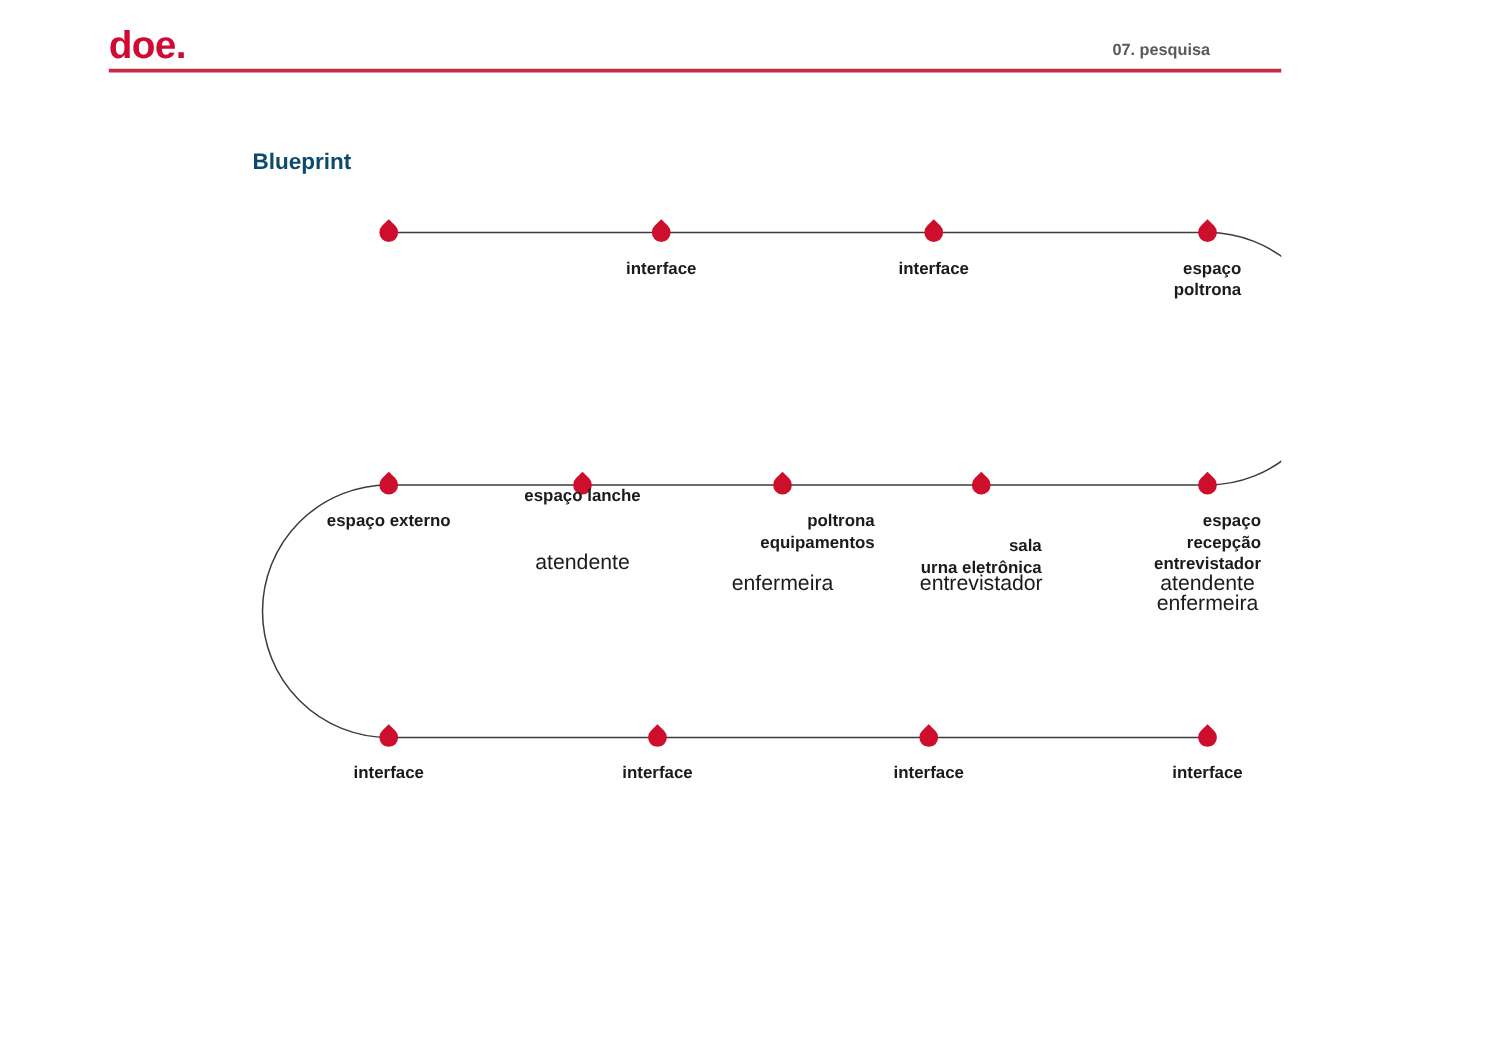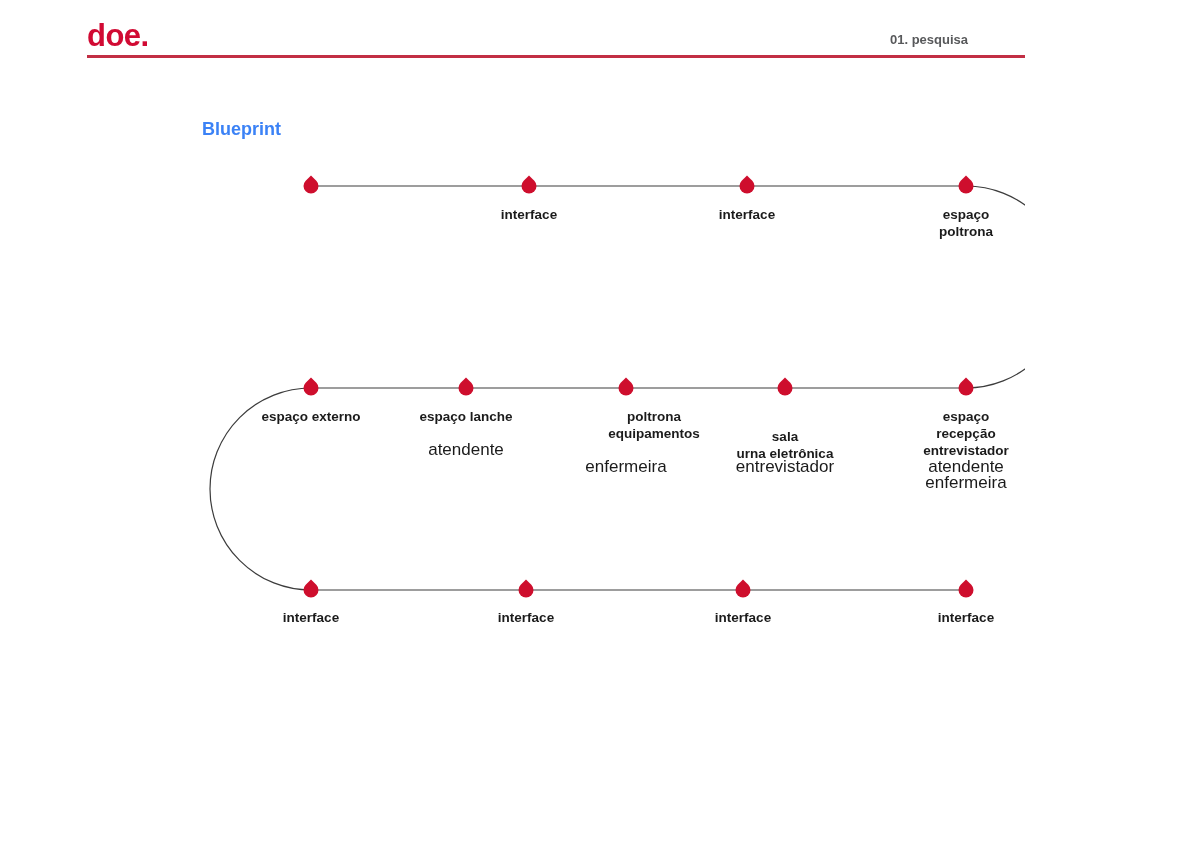--- a/index.html
+++ b/index.html
@@ -36,21 +36,21 @@
     width: 1047px;
     height: 3px;
     background: #C22E44;
   }
   .page-title {
     position: absolute;
     left: 202px;
     top: 119px;
     font-size: 18px;
     font-weight: 700;
-    color: #3b82f6;
+    color: #0c4a6e;
   }
   .path-svg {
     position: absolute;
     left: 0;
     top: 0;
     width: 1191px;
     height: 842px;
     pointer-events: none;
   }
   .drop {
@@ -61,21 +61,21 @@
     border-radius: 0 50% 50% 50%;
     transform: translate(-50%, -50%) rotate(45deg);
   }
   .stop-label {
     position: absolute;
     transform: translateX(-50%);
     font-size: 13.5px;
     font-weight: 700;
     line-height: 17px;
     color: #1B1B1B;
-    text-align: center;
+    text-align: right;
     white-space: pre-line;
   }
   .actor-label {
     position: absolute;
     transform: translateX(-50%);
     font-size: 17px;
     font-weight: 400;
     line-height: 16px;
     color: #1B1B1B;
     text-align: center;
@@ -100,21 +100,21 @@
     font-size: 10.5px;
     font-weight: 700;
   }
 </style>
 </head>
 <body>
 
 <div class="canvas">
 
   <div class="logo">doe.</div>
-  <div class="section-label">01. pesquisa</div>
+  <div class="section-label">07. pesquisa</div>
   <div class="header-rule"></div>
 
   <div class="page-title">Blueprint</div>
 
   <svg class="path-svg" viewBox="0 0 1191 842" xmlns="http://www.w3.org/2000/svg">
     <path d="M 311 186 H 966 A 101 101 0 0 1 966 388 H 311 A 101 101 0 0 0 311 590 H 966" fill="none" stroke="#3C3C3C" stroke-width="1.2"></path>
   </svg>
 
   <span class="drop" style="left:311px; top:186px"></span>
   <span class="drop" style="left:529px; top:186px"></span>
@@ -126,21 +126,21 @@
   <div class="stop-label" style="left:966px; top:206px">espaço
 poltrona</div>
 
   <span class="drop" style="left:311px; top:388px"></span>
   <span class="drop" style="left:466px; top:388px"></span>
   <span class="drop" style="left:626px; top:388px"></span>
   <span class="drop" style="left:785px; top:388px"></span>
   <span class="drop" style="left:966px; top:388px"></span>
 
   <div class="stop-label" style="left:311px; top:408px">espaço externo</div>
-  <div class="stop-label" style="left:466px; top:408px">espaço lanche</div>
+  <div class="stop-label" style="left:466px; top:388px">espaço lanche</div>
   <div class="stop-label" style="left:654px; top:408px">poltrona
 equipamentos</div>
   <div class="stop-label" style="left:785px; top:428px">sala
 urna eletrônica</div>
   <div class="stop-label" style="left:966px; top:408px">espaço recepção
 entrevistador</div>
 
   <div class="actor-label" style="left:466px; top:442px">atendente</div>
   <div class="actor-label" style="left:626px; top:459px">enfermeira</div>
   <div class="actor-label" style="left:785px; top:459px">entrevistador</div>

